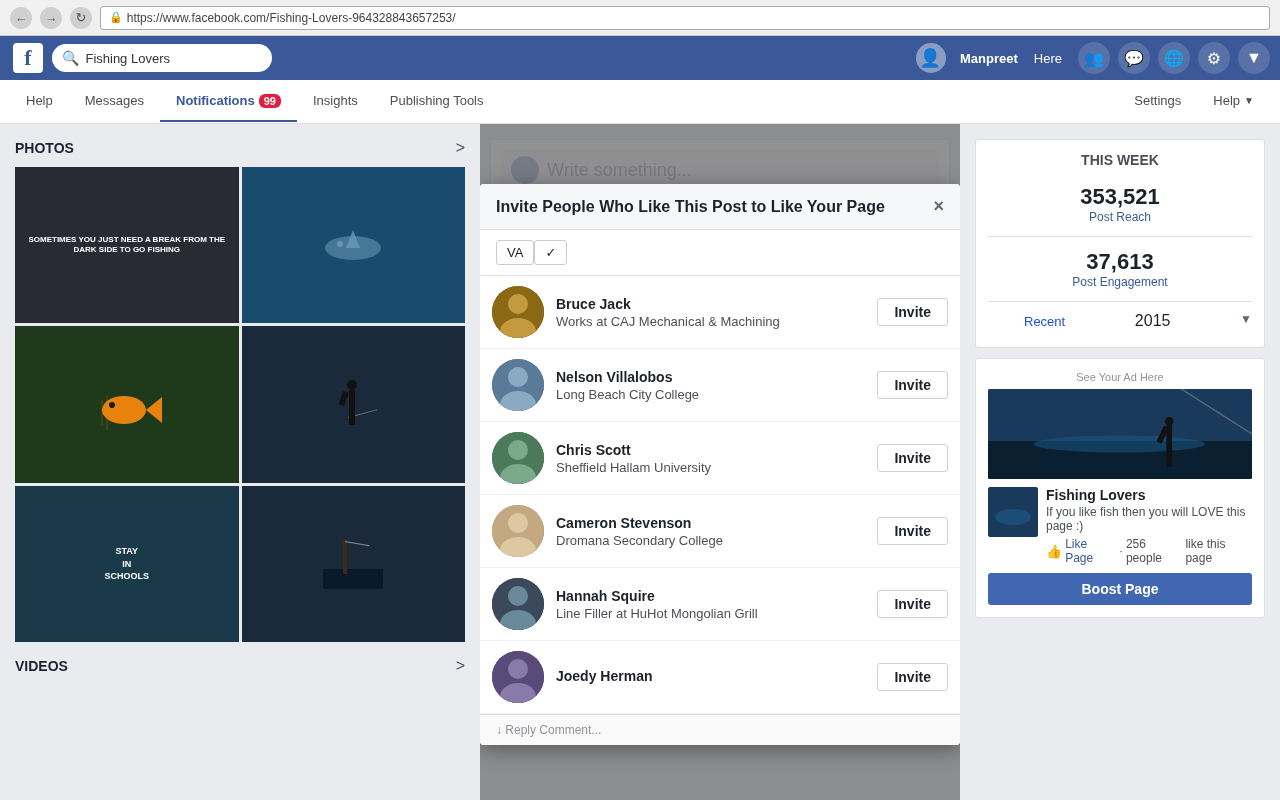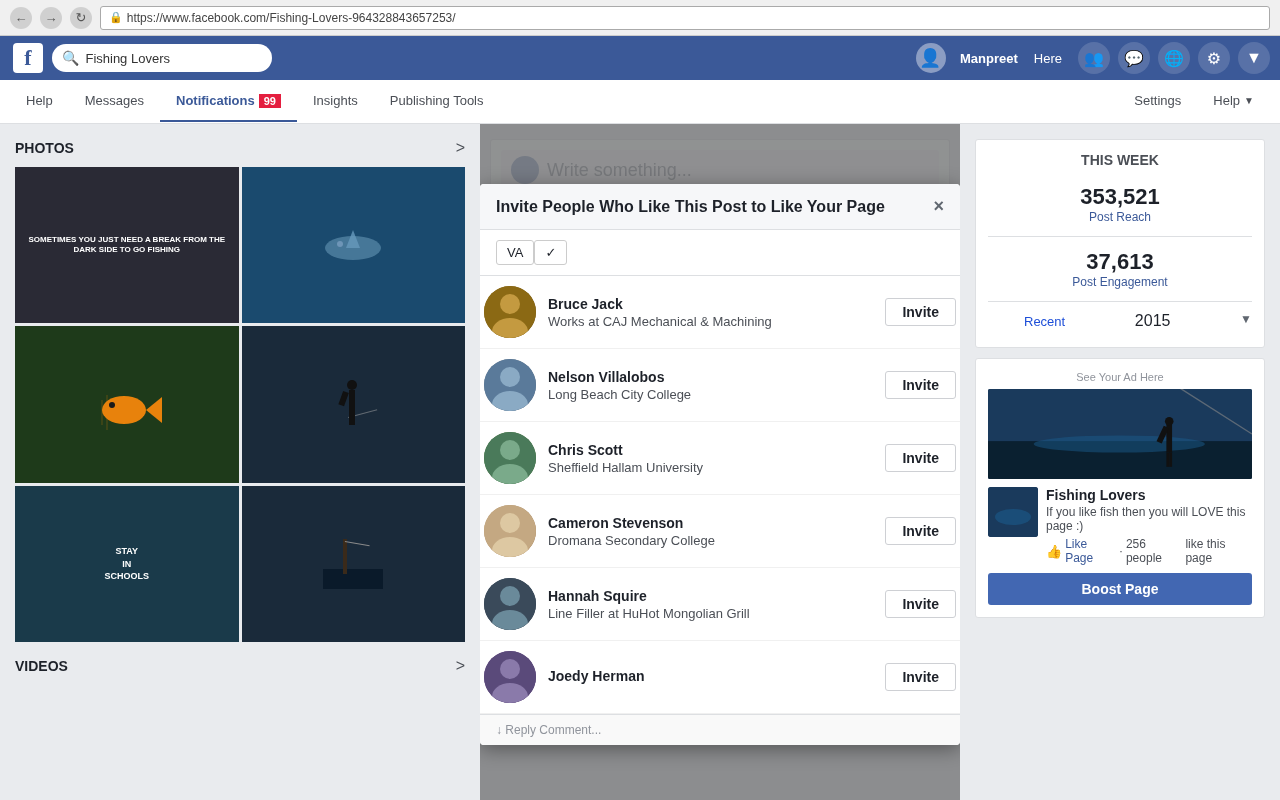--- a/index.html
+++ b/index.html
@@ -87,21 +87,21 @@
     .page-nav-tab {
       padding: 12px 16px;
       font-size: 13px;
       color: #4b4f56;
       cursor: pointer;
       border-bottom: 2px solid transparent;
       display: flex; align-items: center; gap: 4px;
     }
     .page-nav-tab.active { color: #3b5998; border-bottom-color: #3b5998; font-weight: bold; justify-content: space-between; }
     .notif-badge {
-      background: #e41e3f; color: white; border-radius: 0;
+      background: #e41e3f; color: white; border-radius: 6px;
       padding: 1px 5px; font-size: 11px; font-weight: bold;
     }
     .page-nav-right { margin-left: auto; display: flex; gap: 0; }
 
     
     .main-layout {
       display: flex;
       width: 1280px;
       min-height: 720px;
       position: relative;
@@ -268,21 +268,21 @@
       border-radius: 3px; cursor: pointer; font-size: 13px; color: #1d2129;
     }
 
     .modal-list {
       overflow-y: auto;
       max-height: 470px;
     }
 
     .person-row {
       display: flex; align-items: center;
-      padding: 10px 4px;
+      padding: 10px 12px;
       border-bottom: 1px solid #f0f0f0;
       gap: 12px;
     }
 
     .person-avatar {
       width: 52px; height: 52px; border-radius: 50%;
       background: #8b9dc3; flex-shrink: 0;
       overflow: hidden; display: flex; align-items: center; justify-content: center;
     }
 

